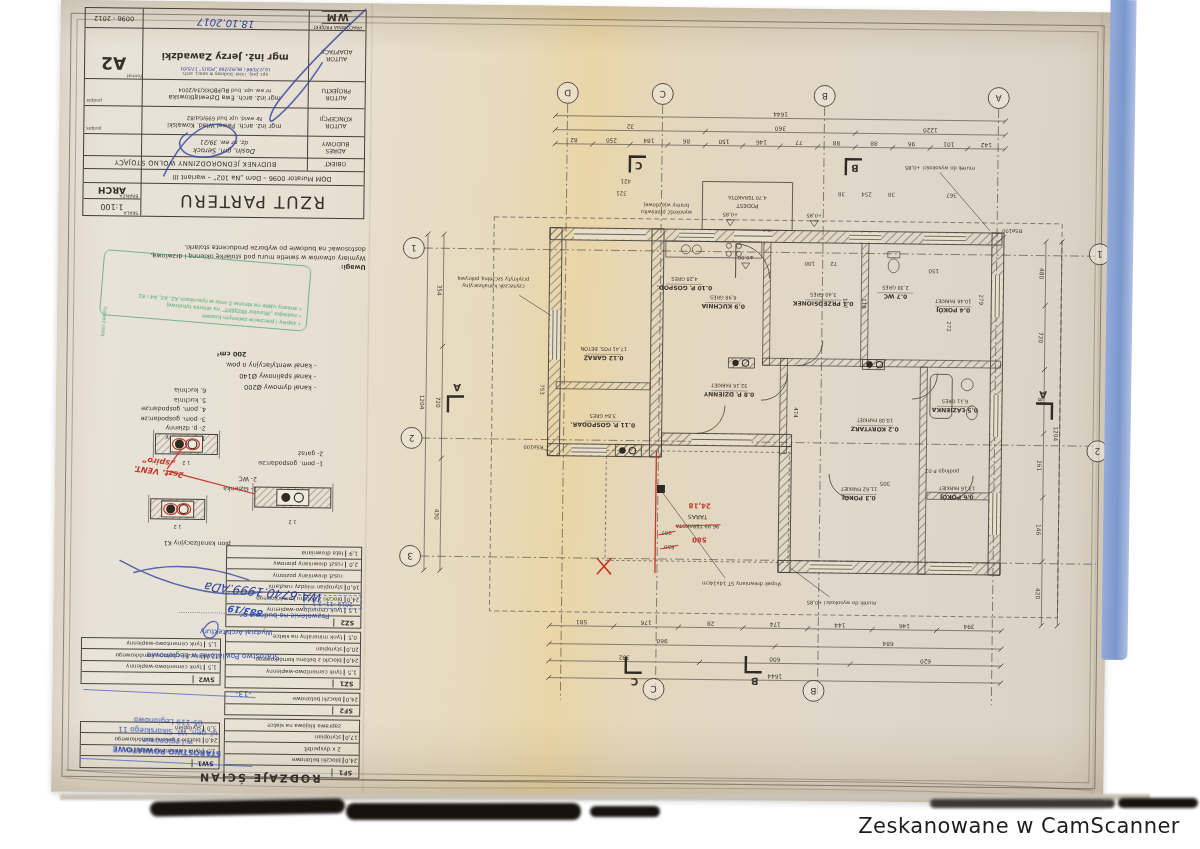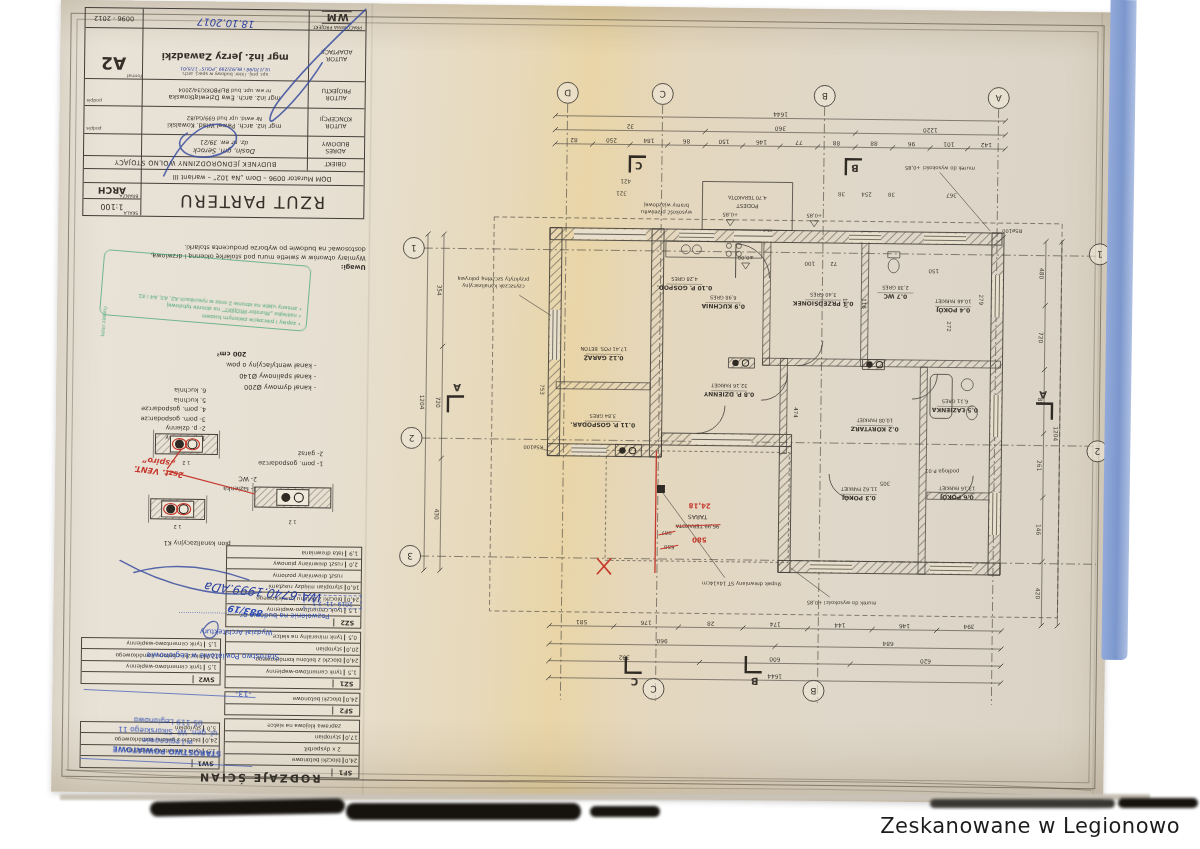--- a/index.html
+++ b/index.html
@@ -754,14 +754,14 @@
   <div class="abs" style="left:1106px;top:0;width:26px;height:660px;transform:rotate(0.8deg);
        background:linear-gradient(90deg,#93aada 0%,#7b97cc 55%,#aebfe2 100%);border-radius:0 0 6px 4px;"></div>
 
   <div class="abs" style="left:60px;top:794px;width:1090px;height:6px;background:#c9c2b6;filter:blur(1px);"></div>
   <div class="blob" style="left:150px;top:800px;width:195px;height:15px;transform:rotate(-1deg);"></div>
   <div class="blob" style="left:346px;top:803px;width:235px;height:17px;"></div>
   <div class="blob" style="left:590px;top:806px;width:70px;height:11px;"></div>
   <div class="blob" style="left:930px;top:799px;width:185px;height:9px;background:#3a3833;"></div>
   <div class="blob" style="left:1118px;top:798px;width:80px;height:10px;"></div>
 
-  <div class="credit" style="right:20px;top:814px;">Zeskanowane w Legionowo</div>
+  <div class="credit" style="right:20px;top:814px;">Zeskanowane w CamScanner</div>
 </div>
 
 </body></html>

